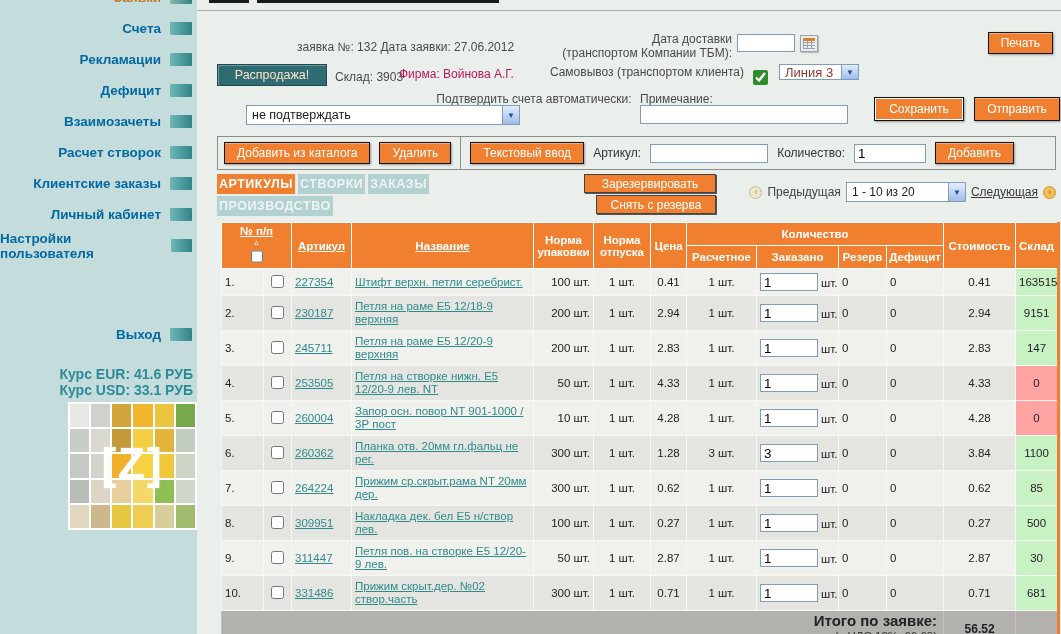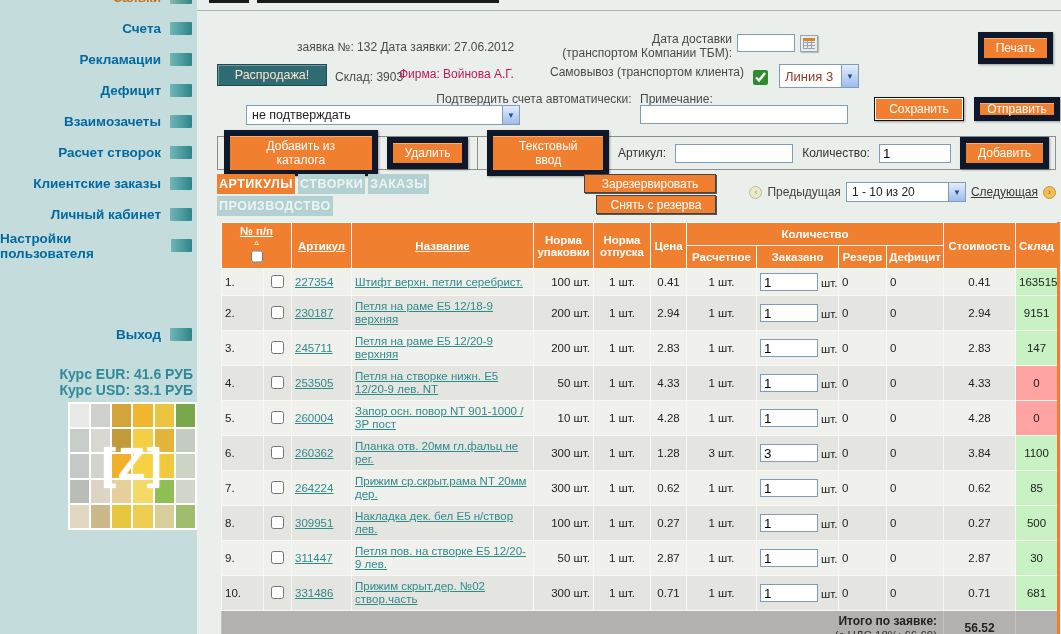--- a/index.html
+++ b/index.html
@@ -29,27 +29,27 @@
 
   .topbar { position:relative; height:136px; }
   .request-info { position:absolute; top:40px; left:100px; color:#4a4a4a; }
   .delivery-label { position:absolute; top:32px; left:320px; width:215px; text-align:right; color:#4a4a4a; line-height:14px; }
   .delivery-input { position:absolute; top:34px; left:540px; width:58px; height:18px; border:1px solid #7F9DB9; background:#fff; }
   .cal-btn { position:absolute; top:35px; left:603px; width:18px; height:17px; border:1px solid #9aa4ad; background:#E8ECEF; box-shadow:1px 1px 1px rgba(0,0,0,.2); cursor:pointer; padding:2px 2px; }
   .cal-btn .cal-top { height:3px; background:#D9822B; }
   .cal-btn .cal-grid { height:8px; background:repeating-linear-gradient(90deg,#9aa4ad 0 1px,transparent 1px 4px),repeating-linear-gradient(0deg,#9aa4ad 0 1px,transparent 1px 3px); }
   .print-btn { position:absolute; top:32px; right:8px; }
 
-  .btn { display:inline-flex; align-items:center; justify-content:center; background:#F08030; color:#fff; border:6px solid #0f172a; box-shadow:1px 1px 2px rgba(0,0,0,.35), inset 0 1px 0 rgba(255,255,255,.35); cursor:pointer; font-size:12px; padding:3px 12px; }
+  .btn { display:inline-flex; align-items:center; justify-content:center; background:#F08030; color:#fff; border:1px solid #0f172a; box-shadow:1px 1px 2px rgba(0,0,0,.35), inset 0 1px 0 rgba(255,255,255,.35); cursor:pointer; font-size:12px; padding:3px 12px; }
   .sale-btn { position:absolute; top:64px; left:20px; width:110px; height:22px; background:#2F6B73; color:#FFE3C9; border:1px solid #1E4A50; box-shadow:inset 1px 1px 0 rgba(255,255,255,.3); font-size:12.5px; display:flex; align-items:center; justify-content:center; cursor:pointer; }
   .sklad-text { position:absolute; top:70px; left:138px; color:#4a4a4a; }
   .firma-text { position:absolute; top:67px; left:202px; color:#be185d;text-align:right; }
   .pickup-label { position:absolute; top:65px; left:325px; width:222px; text-align:right; color:#4a4a4a; }
   .pickup-check { position:absolute; top:70px; left:556px; width:15px; height:15px; accent-color:#2E8B2E; cursor:pointer; }
-  .line-select { position:absolute; top:64px; left:582px; width:80px; height:24px; color:#8B3A2E; font-size:13px; }
+  .line-select { position:absolute; top:64px; left:582px; width:80px; height:16px; color:#8B3A2E; font-size:13px; }
 
   .xsel { background:#fff; border:1px solid #7F9DB9; display:flex; align-items:center; padding-left:5px; cursor:pointer; }
   .xsel .arrow { margin-left:auto; align-self:stretch; width:17px; background:linear-gradient(#E3EDFB,#9FBCEA); border-left:1px solid #7F9DB9; display:flex; align-items:center; justify-content:center; color:#1F4E9C; font-size:8px; }
 
   .confirm-label { position:absolute; top:92px; left:237px; width:200px; text-align:center; color:#4a4a4a; }
   .confirm-select { position:absolute; top:105px; left:49px; width:274px; height:20px; font-size:12.5px; color:#222; }
   .note-label { position:absolute; top:92px; left:443px; color:#4a4a4a; }
   .note-input { position:absolute; top:105px; left:443px; width:208px; height:19px; border:1px solid #7F9DB9; background:#fff; }
   .save-btn { position:absolute; top:97px; left:677px; width:90px; height:24px; border:1px solid #111; box-shadow:inset 0 0 0 1px #fff,1px 1px 2px rgba(0,0,0,.35); }
   .send-btn { position:absolute; top:97px; left:777px; width:86px; height:24px; }
@@ -96,21 +96,21 @@
   .c-release,.c-price,.c-calc,.c-cost { text-align:center; }
   .c-ordered { text-align:left; padding-left:6px; white-space:nowrap; }
   .qty-input { width:58px; height:18px; border:1px solid #7F9DB9; background:#fff; padding:0 3px; }
   .c-ordered .unit { margin-left:3px; }
   .c-reserve,.c-deficit { text-align:left; padding-left:6px; }
   .items td.c-stock { text-align:center; }
   .items tbody td.c-stock.ok { background:#C9F2C4; }
   .items tbody td.c-stock.zero { background:#FFA3A3; }
   .items tfoot td { background:#B3B1AD; border:1px solid #c5c3bf; padding:3px 6px; }
   .f-label { text-align:right; color:#1d1d1d; line-height:14px; }
-  .f-label b { font-size:12px; }
+  .f-label b { font-size:15px; }
   .f-label .vat { font-weight:normal; color:#333; }
   .f-cost { text-align:center; font-weight:bold; font-size:12px; color:#111; }
 </style>
 </head>
 <body>
 
 <div class="app">
 
   <aside class="sidebar">
     <div class="menu-item active">

